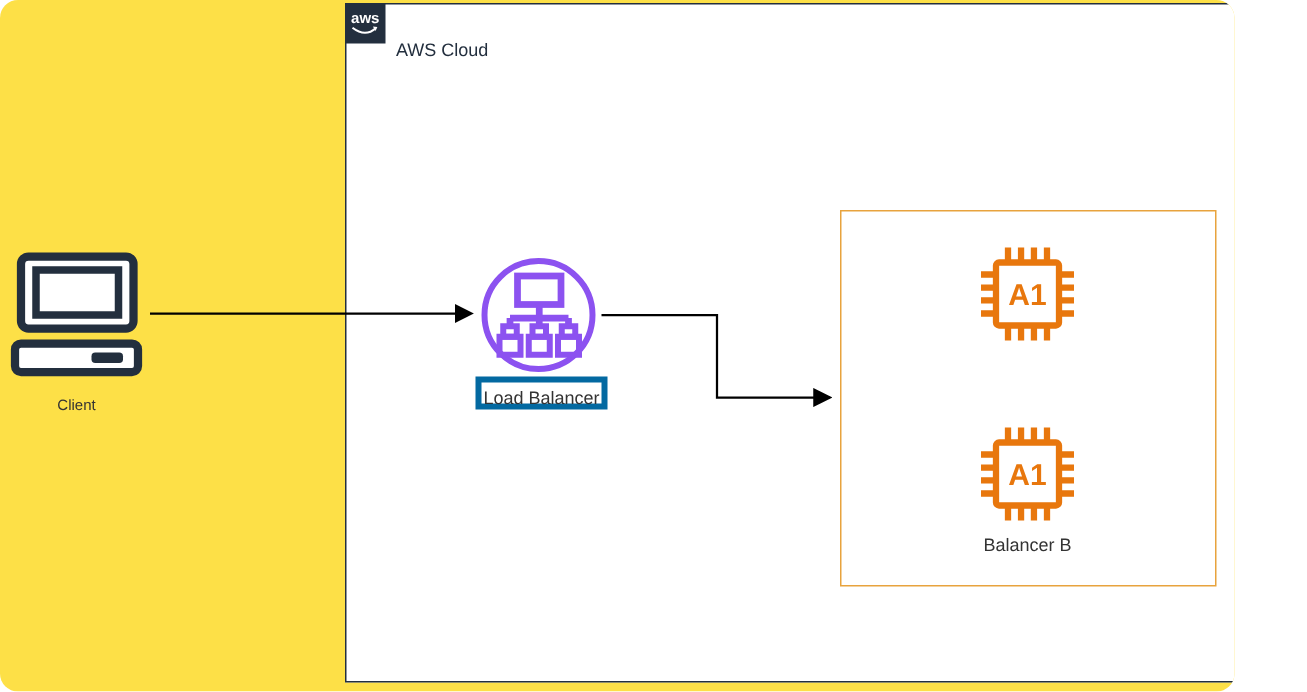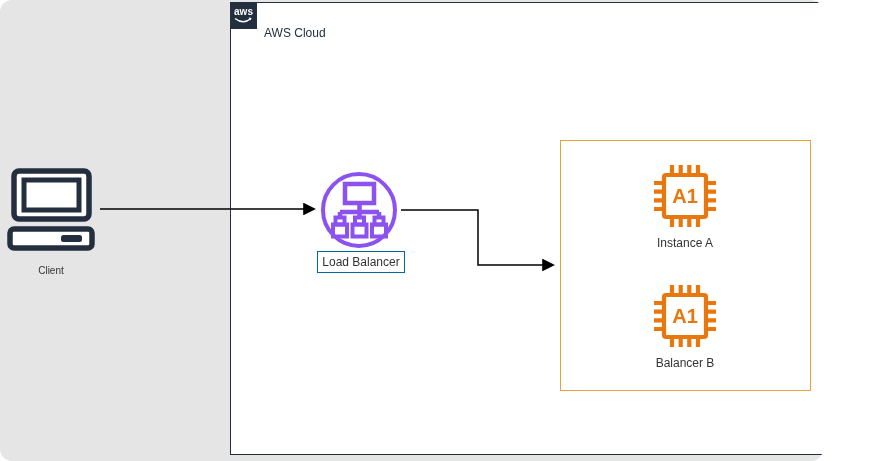--- a/index.html
+++ b/index.html
@@ -1,17 +1,17 @@
 <!DOCTYPE html>
 <html><head>
 <meta charset="utf-8">
 <style>
   html,body { margin:0; padding:0; background:#ffffff; }
   .canvas {
-    position:relative; width:823px; height:461px; background:#e5e5e5;
+    position:relative; width:823px; height:461px; background:#fde047;
     font-family:"Liberation Sans", sans-serif; overflow:hidden;border-radius:12px;
   }
   
   .aws-cloud {
     position:absolute; left:230px; top:2px; width:638px; height:453px;
     box-sizing:border-box; border:1px solid #232F3E; background:#ffffff;
   }
   .aws-logo {
     position:absolute; left:-1px; top:-1px; width:27px; height:27px;
     background:#232F3E;
@@ -22,21 +22,21 @@
   
   .client-icon { position:absolute; left:6px; top:167px; }
   .client-label {
     position:absolute; left:6px; top:265px; width:90px; text-align:center;
     font-size:10px; color:#333333;
   }
   
   .lb-icon { position:absolute; left:320px; top:171px; }
   .lb-label {
     position:absolute; left:317px; top:251px; width:88px; height:22px;
-    box-sizing:border-box; border:1px solid #0369a1; background:#ffffff;
+    box-sizing:border-box; border:4px solid #0369a1; background:#ffffff;
     font-size:12px; color:#333333; text-align:center; line-height:20px;
   }
   
   .target-group-box {
     position:absolute; left:560px; top:140px; width:251px; height:251px;
     box-sizing:border-box; border:1px solid #E8A33D; background:#ffffff;
   }
   .target-group-title {
     position:absolute; left:560px; top:103px; width:251px; text-align:center;
     font-size:16px; font-weight:bold; color:#000000;
@@ -107,21 +107,20 @@
   <svg class="chip-icon chip-a" width="64" height="64" viewBox="0 0 64 64">
     <g stroke="#E8770D" fill="none" stroke-width="4.2">
       <path d="M19,1 V11 M27.7,1 V11 M36.3,1 V11 M45,1 V11"></path>
       <path d="M19,53 V63 M27.7,53 V63 M36.3,53 V63 M45,53 V63"></path>
       <path d="M1,19 H11 M1,27.7 H11 M1,36.3 H11 M1,45 H11"></path>
       <path d="M53,19 H63 M53,27.7 H63 M53,36.3 H63 M53,45 H63"></path>
       <rect x="11" y="11" width="42" height="42" rx="2" fill="#ffffff"></rect>
     </g>
     <text x="32" y="39" text-anchor="middle" font-size="20" font-weight="bold" fill="#E8770D">A1</text>
   </svg>
-  <div class="instance-label instance-a-label">Instance A</div>
 
   <svg class="chip-icon chip-b" width="64" height="64" viewBox="0 0 64 64">
     <g stroke="#E8770D" fill="none" stroke-width="4.2">
       <path d="M19,1 V11 M27.7,1 V11 M36.3,1 V11 M45,1 V11"></path>
       <path d="M19,53 V63 M27.7,53 V63 M36.3,53 V63 M45,53 V63"></path>
       <path d="M1,19 H11 M1,27.7 H11 M1,36.3 H11 M1,45 H11"></path>
       <path d="M53,19 H63 M53,27.7 H63 M53,36.3 H63 M53,45 H63"></path>
       <rect x="11" y="11" width="42" height="42" rx="2" fill="#ffffff"></rect>
     </g>
     <text x="32" y="39" text-anchor="middle" font-size="20" font-weight="bold" fill="#E8770D">A1</text>

